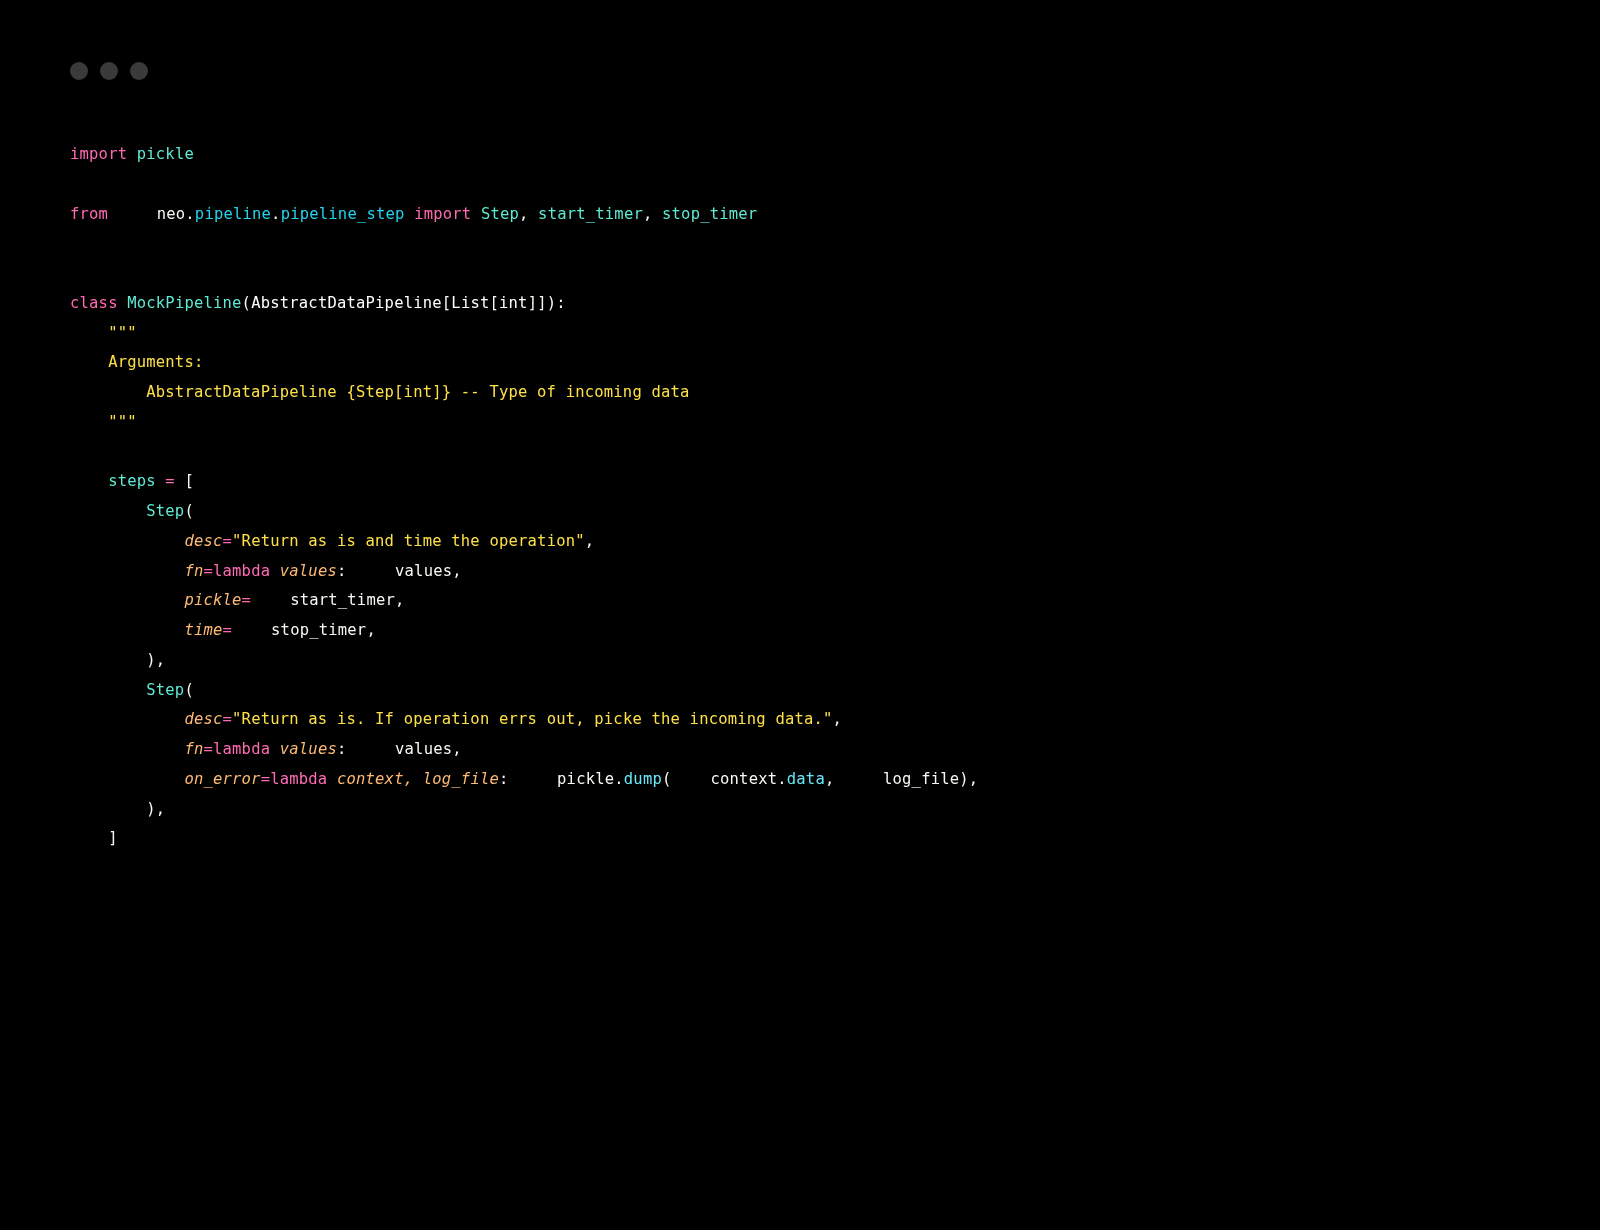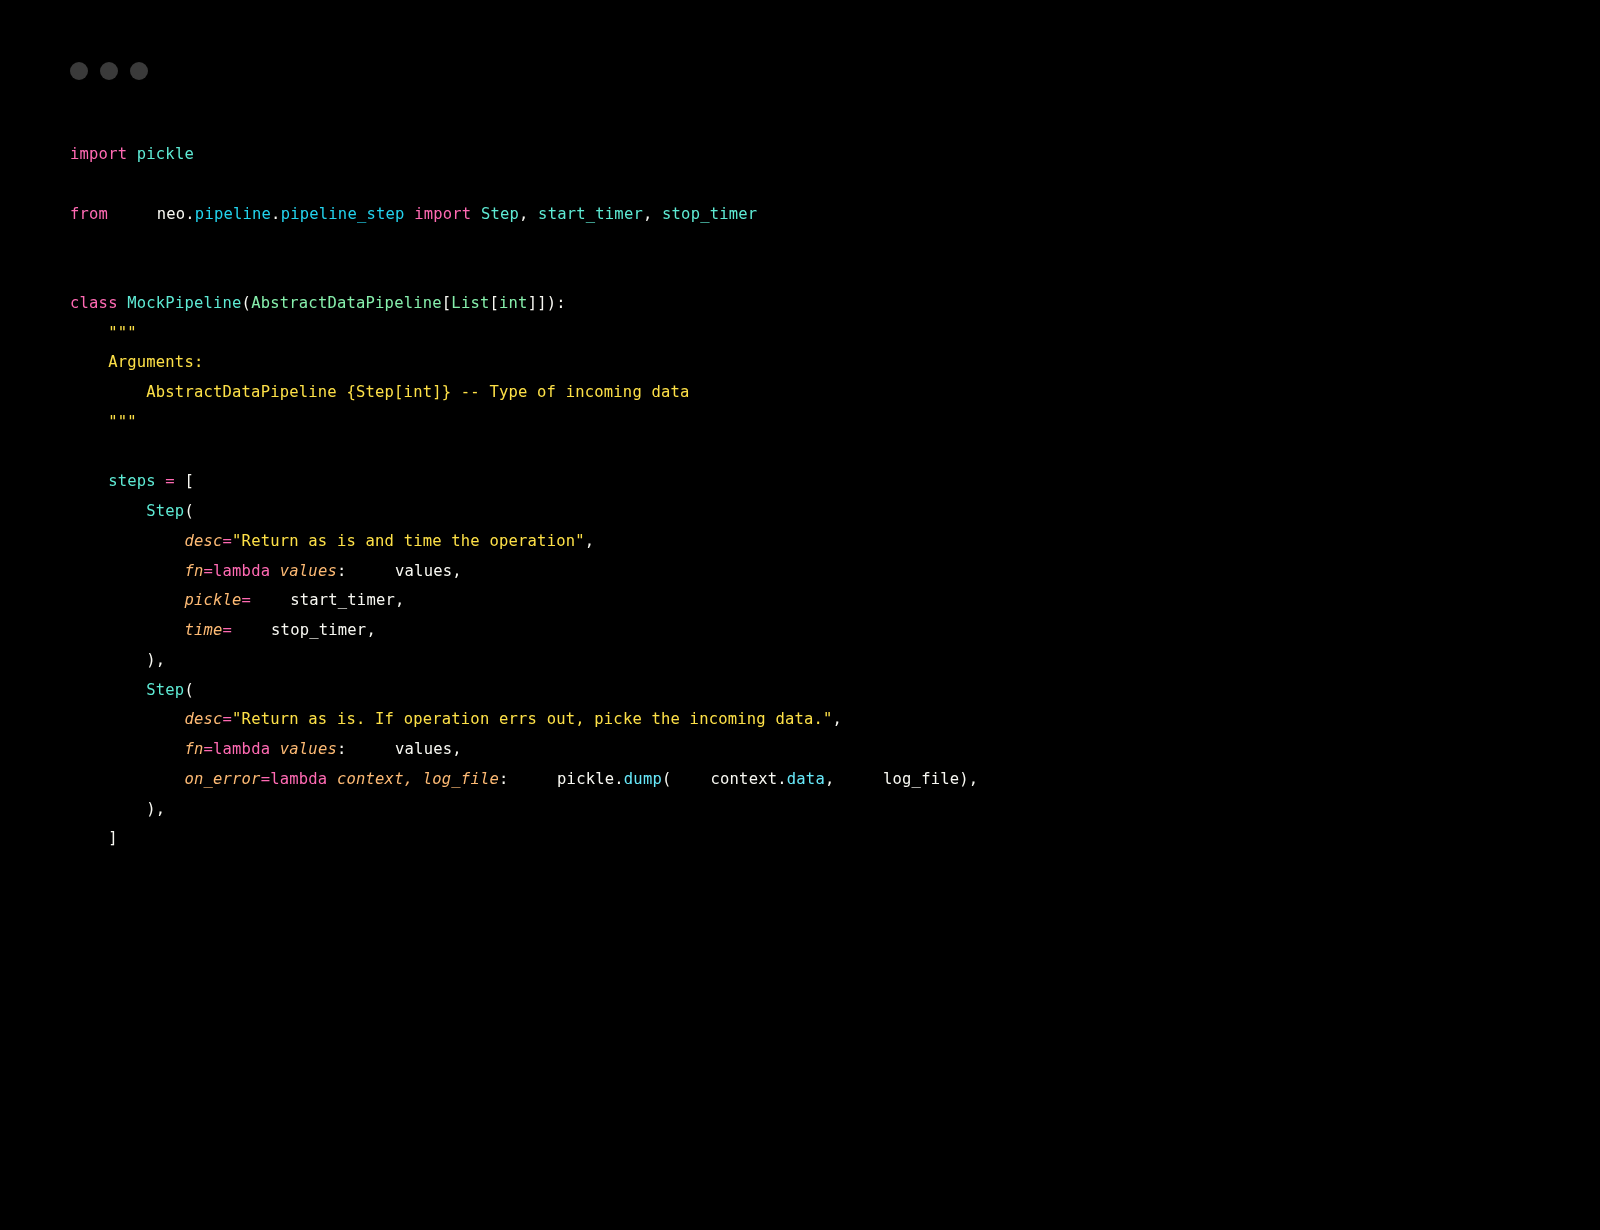--- a/index.html
+++ b/index.html
@@ -38,21 +38,21 @@
       font-size: 15.5px;
       line-height: 1.92;
       color: #e8e8e8;
       white-space: pre;
       letter-spacing: 0.2px;
     }
     .kw-pink { color: #ff6ab3; text-align: center; }
     .fn-green { color: #5eead4; }
     .fn-teal { color: #22d3ee; }
     .str-yellow { color: #fde047; }
-    .cls-blue { color: #86efac; }
+    .cls-blue { color: #ffffff; }
     .var-white { color: #f8f8f2; margin-left: 39px; }
     .type-orange { color: #fdba74; font-style: italic; }
     .attr-cyan { color: #67e8f9; text-align: center; }
     .paren { color: #f8f8f2; }
     .punct { color: #f8f8f2; }
   </style>
 </head>
 <body>
 
 <div class="window">

